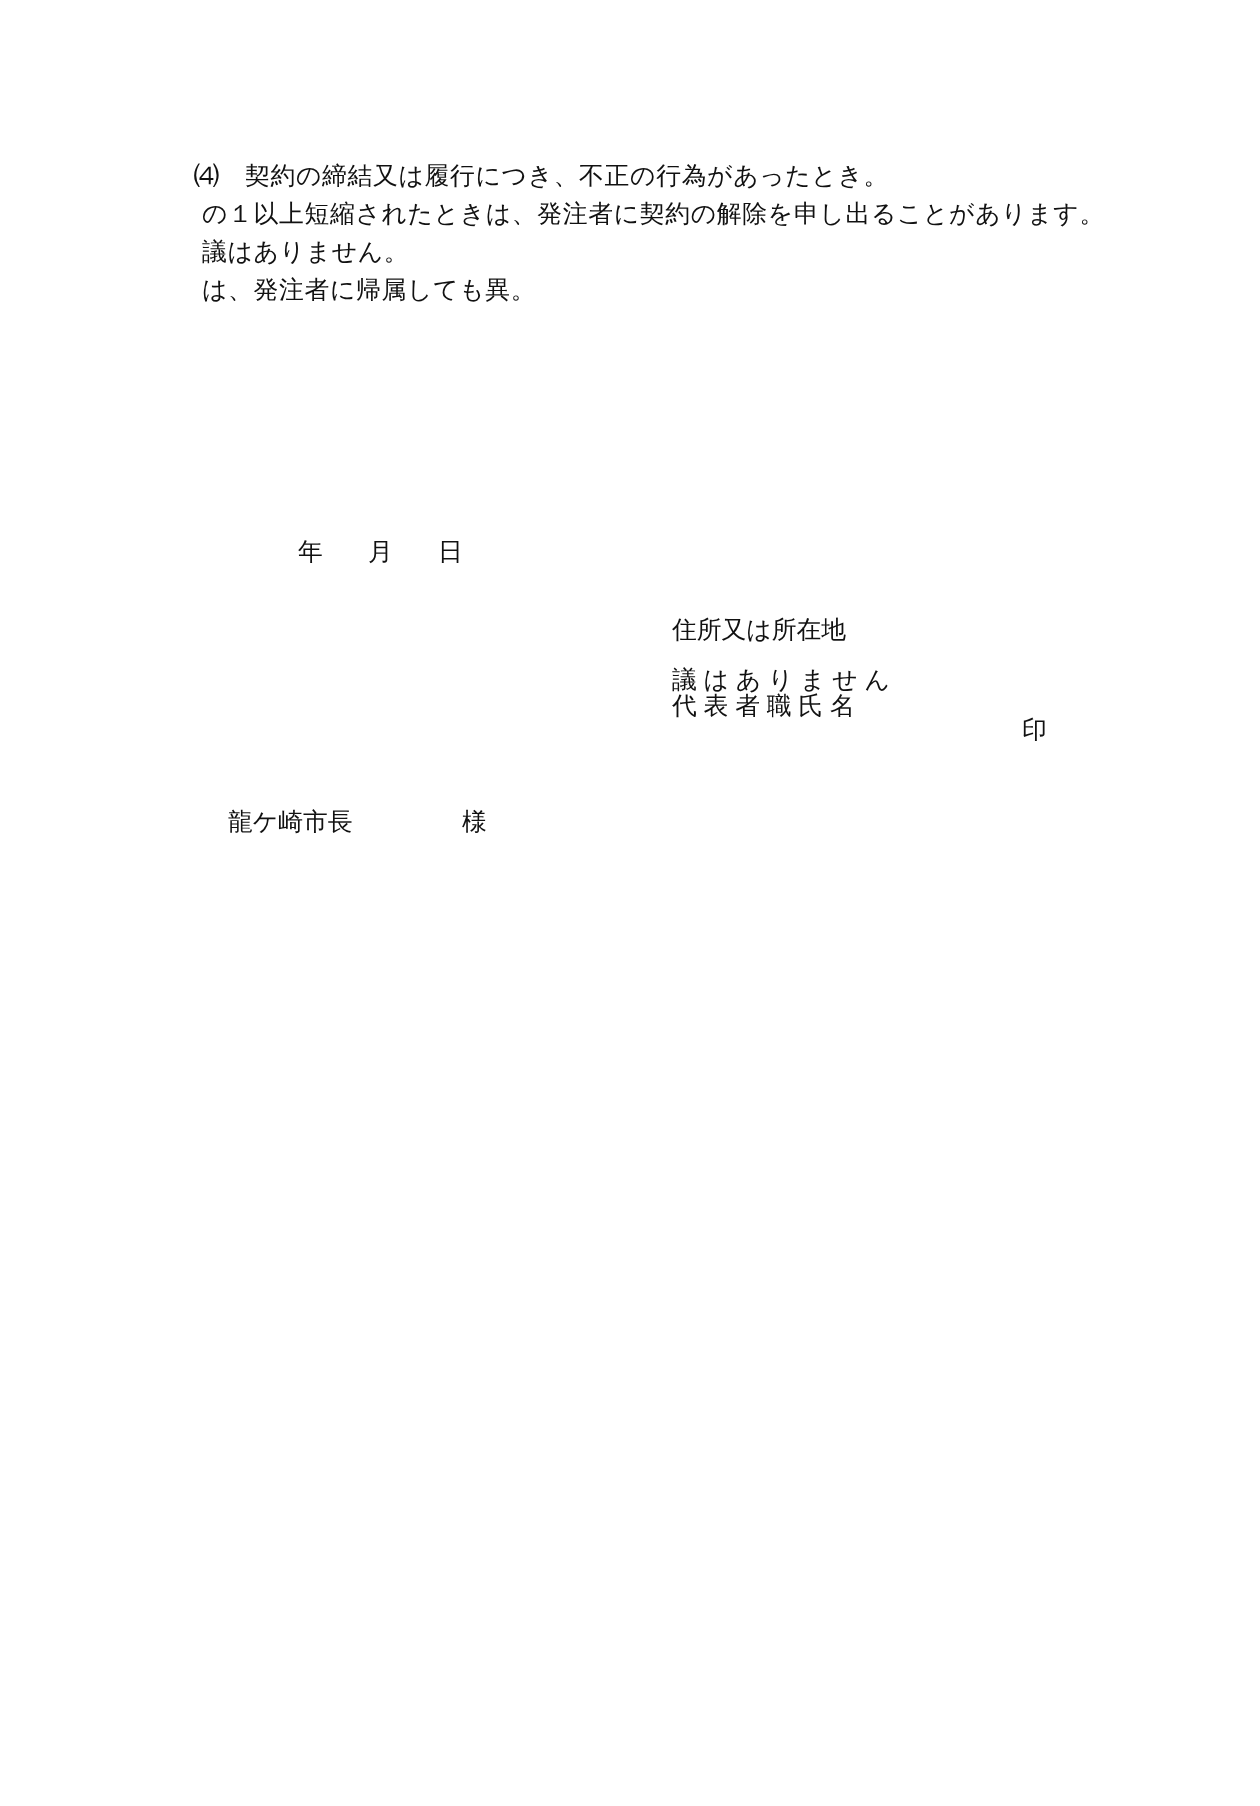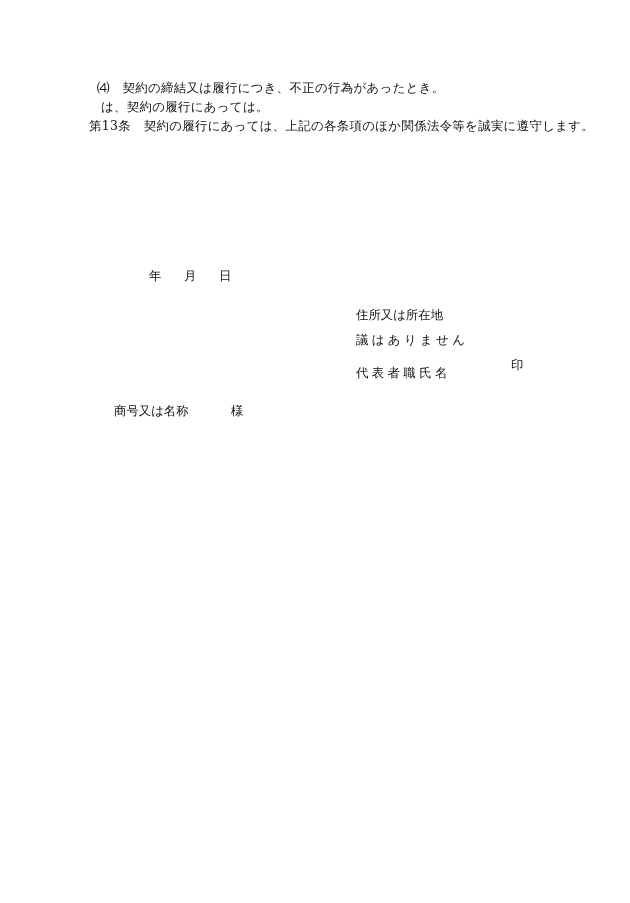--- a/index.html
+++ b/index.html
@@ -42,21 +42,20 @@
       top: 266px;
       font-size: 12.4px;
       line-height: 19px;
     }
     .sig {
       position: absolute;
       left: 336px;
       font-size: 12.4px;
       line-height: 19px;
       white-space: nowrap;
-      margin-left: 20px;
     }
     .sig.spaced { letter-spacing: 3.4px; }
     .seal {
       position: absolute;
       left: 511px;
       top: 355px;
       font-size: 12.4px;
       line-height: 19px;
     }
     .addressee {
@@ -83,30 +82,31 @@
       letter-spacing: 0.3px;
     }
   </style>
 </head>
 <body>
 
 <div class="page">
 
   <div class="clauses">
     <div class="clause-line item4">⑷　契約の締結又は履行につき、不正の行為があったとき。</div>
-    <div class="clause-line indent1">は、契約の履行にあっては。</div>
-    <div class="clause-line">第13条　契約の履行にあっては、上記の各条項のほか関係法令等を誠実に遵守します。</div>
+    <div class="clause-line indent1">の１以上短縮されたときは、発注者に契約の解除を申し出ることがあります。</div>
+    <div class="clause-line indent1">議はありません。</div>
+    <div class="clause-line indent1">は、発注者に帰属しても異。</div>
   </div>
 
   <span class="date-row" style="left:149px;">年</span>
   <span class="date-row" style="left:184px;">月</span>
   <span class="date-row" style="left:219px;">日</span>
 
   <div class="sig" style="top:305px;">住所又は所在地</div>
   <div class="sig spaced" style="top:330px;">議はありません</div>
-  <div class="sig spaced" style="top:364px;font-family:Liberation Serif, serif;">代表者職氏名</div>
+  <div class="sig spaced" style="top:343px;">代表者職氏名</div>
   <div class="seal">印</div>
 
-  <div class="addressee">商号又は名称</div>
+  <div class="addressee">龍ケ崎市長</div>
   <div class="honorific">様</div>
 
 
 </div>
 
 </body></html>

